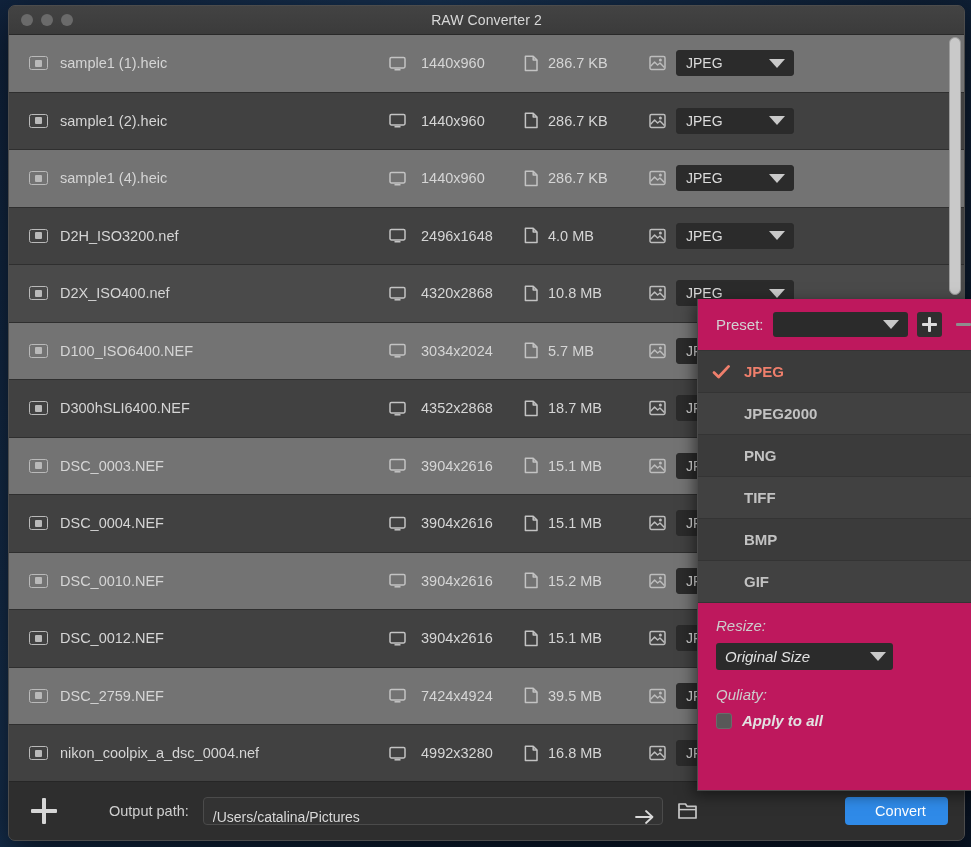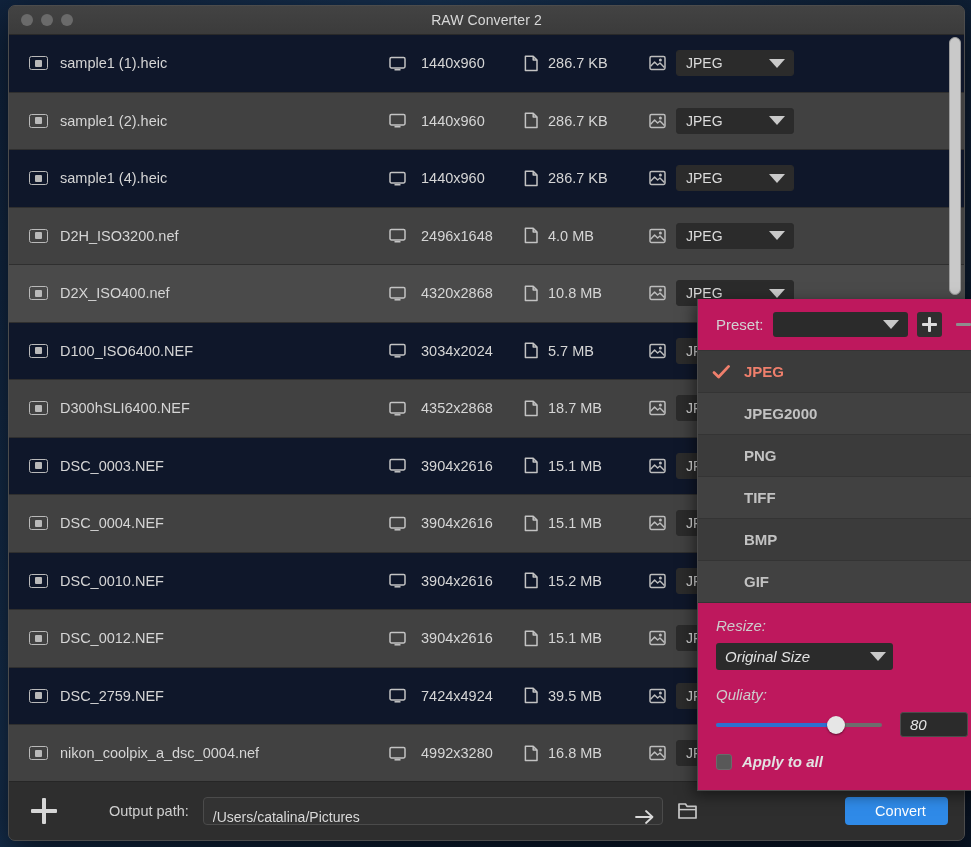--- a/index.html
+++ b/index.html
@@ -56,21 +56,21 @@
     background: #3c3c3c;
     overflow: hidden;
   }
   #list { position: absolute; inset: 0 0 0 0; }
 
   .row {
     position: relative;
     height: 57.5px;
     display: flex; align-items: center;
     border-bottom: 1px solid #2f2f2f;
-    background: #0f172a;
+    background: #737373;
     color: #d5d5d5;
     font-size: 14.5px;
     padding-right: 18px;
   }
   .row.alt { background: #414141; }
   .row.sel { background: #4a4a4a; }
 
   .c-name { flex: 0 0 380px; display: flex; align-items: center; gap: 12px; padding-left: 20px; }
   .c-dim  { flex: 0 0 135px; display: flex; align-items: center; gap: 15px; }
   .c-size { flex: 0 0 125px; display: flex; align-items: center; gap: 9px; text-align: center; }
@@ -851,27 +851,19 @@
       </div>
     </div>
 
   <div id="opts">
     <div class="opt-label">Resize:</div>
     <div id="resize-select">
       <span>Original Size</span>
       <span class="caret"></span>
     </div>
     <div class="opt-label">Quliaty:</div>
-    <div id="slider-row">
-      <div id="slider">
-        <div id="track-bg"></div>
-        <div id="track-fill"></div>
-        <div id="thumb"></div>
-      </div>
-      <div id="qual-box">80</div>
-    </div>
     <div id="apply-row">
       <span id="apply-box"></span>
       <span id="apply-label">Apply to all</span>
     </div>
   </div>
 
 </div>
 
 </body></html>

